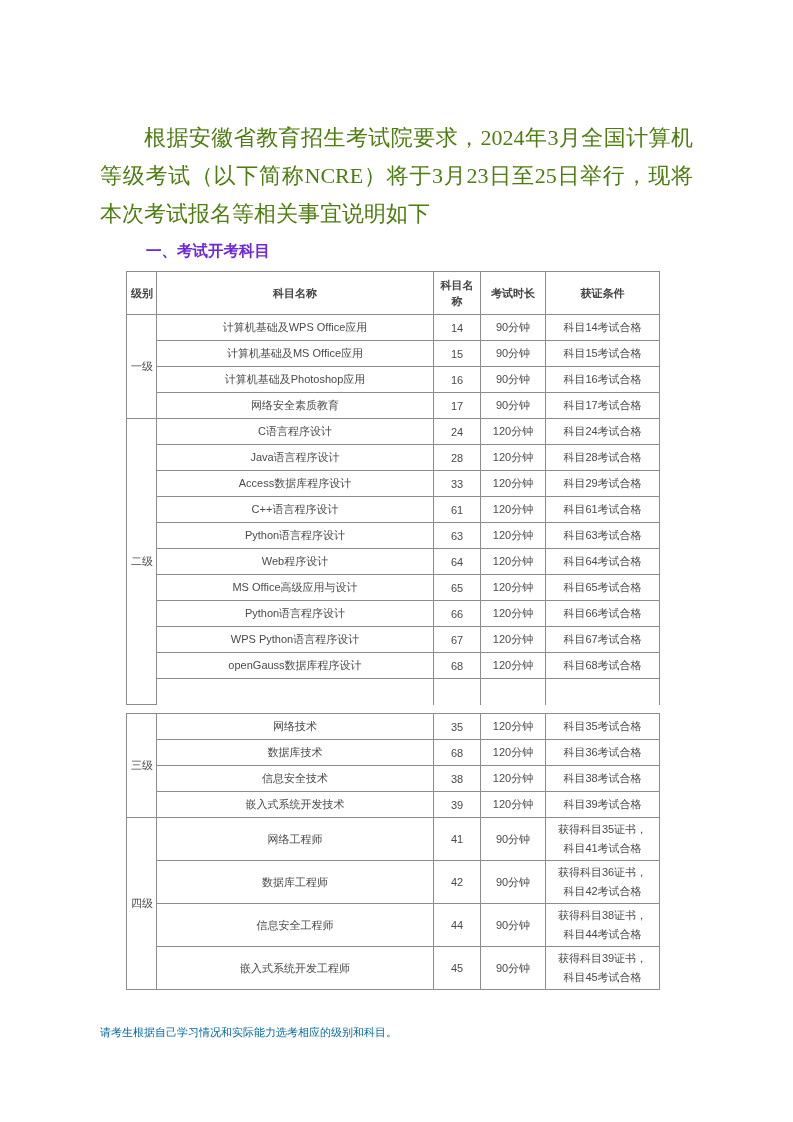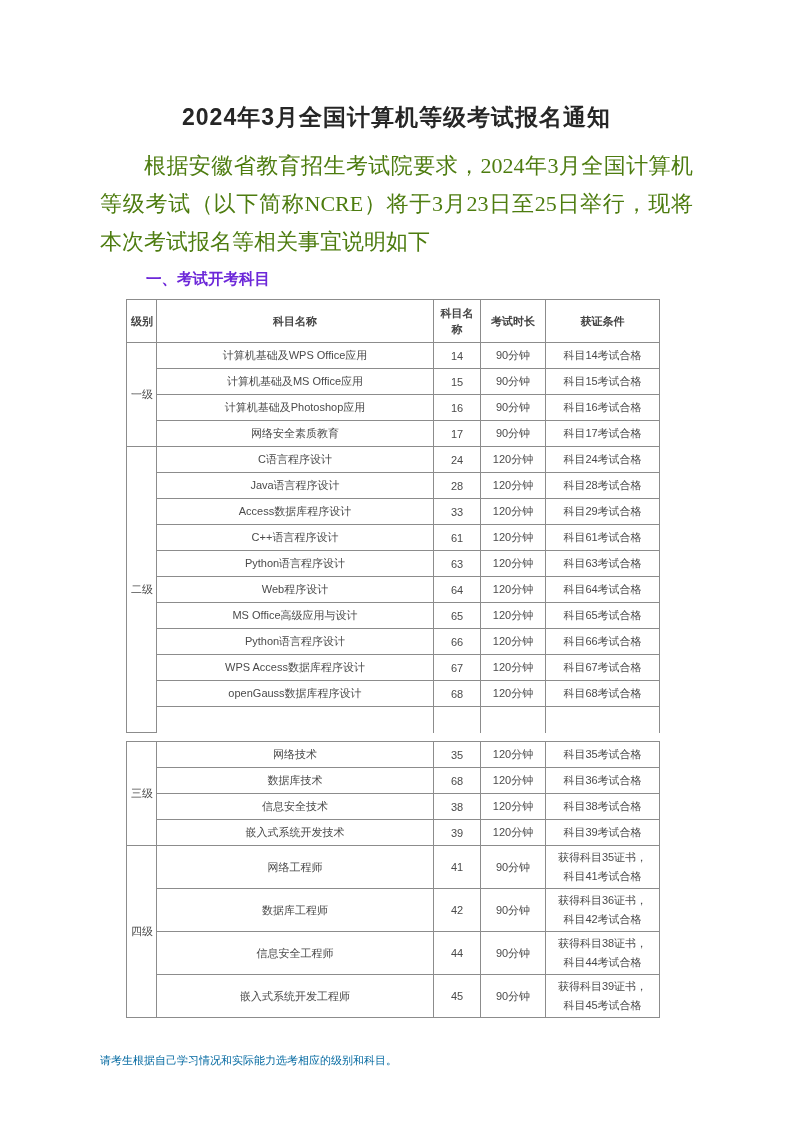--- a/index.html
+++ b/index.html
@@ -76,21 +76,20 @@
     font-size: 11px;
     color: #0369a1;
     line-height: 24px;
   }
 </style>
 </head>
 <body>
 
 <div class="page">
 
-  <h1 class="doc-title">2024年3月全国计算机等级考试报名通知</h1>
 
   <p class="intro">根据安徽省教育招生考试院要求，2024年3月全国计算机等级考试（以下简称NCRE）将于3月23日至25日举行，现将本次考试报名等相关事宜说明如下</p>
 
   <h2 class="section-heading">一、考试开考科目</h2>
 
   <table class="exam-table" id="table-part-1">
     <colgroup>
       <col style="width:30px">
       <col style="width:277px">
       <col style="width:47px">
@@ -175,21 +174,21 @@
           <td class="duration-cell">120分钟</td>
           <td class="cert-cell">科目65考试合格</td>
         </tr>
         <tr>
           <td class="subject-cell">Python语言程序设计</td>
           <td class="code-cell">66</td>
           <td class="duration-cell">120分钟</td>
           <td class="cert-cell">科目66考试合格</td>
         </tr>
         <tr>
-          <td class="subject-cell">WPS Access数据库程序设计</td>
+          <td class="subject-cell">WPS Python语言程序设计</td>
           <td class="code-cell">67</td>
           <td class="duration-cell">120分钟</td>
           <td class="cert-cell">科目67考试合格</td>
         </tr>
         <tr>
           <td class="subject-cell">openGauss数据库程序设计</td>
           <td class="code-cell">68</td>
           <td class="duration-cell">120分钟</td>
           <td class="cert-cell">科目68考试合格</td>
         </tr>

